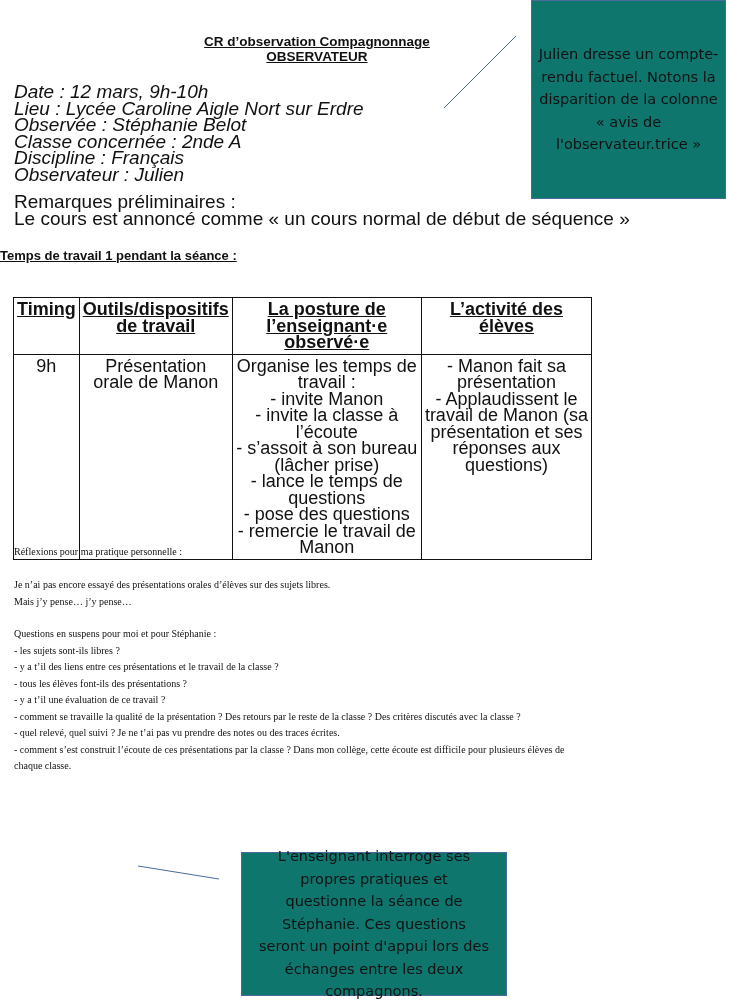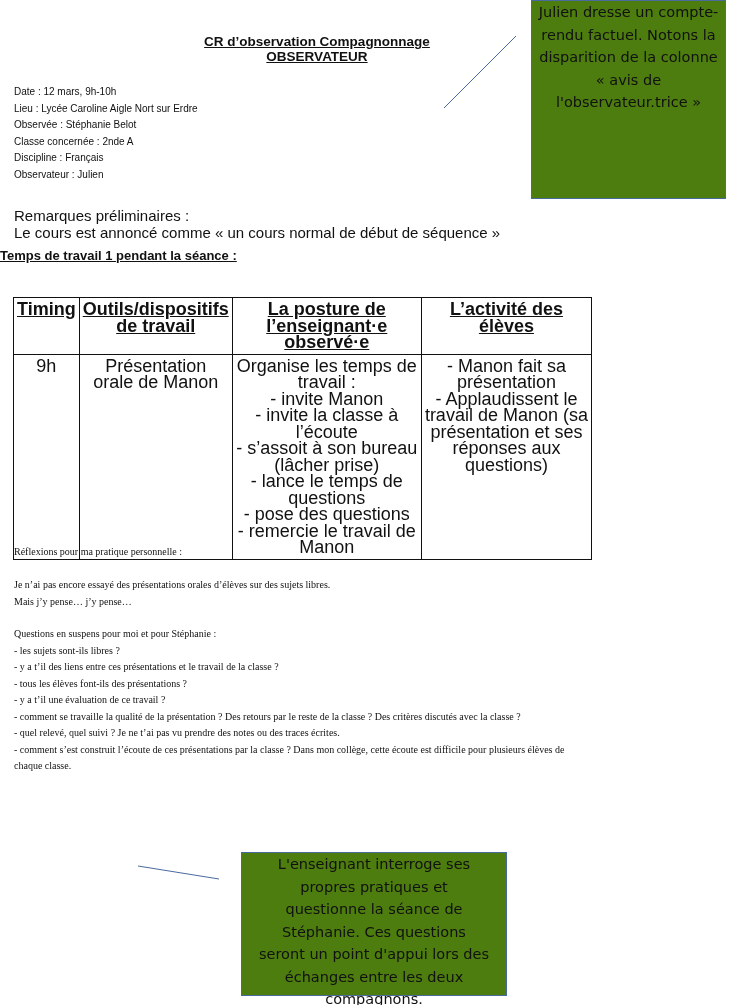--- a/index.html
+++ b/index.html
@@ -8,26 +8,26 @@
       background: #ffffff; color: #111111;
       font-family: "Liberation Sans", sans-serif;
     }
     .title {
       position: absolute; left: 0; width: 610px; top: 34px;
       text-align: center; font-weight: bold; font-size: 13.5px;
       line-height: 15px; text-decoration: underline; margin-left: 12px;
     }
     .meta {
       position: absolute; left: 14px; top: 84px;
-      font-size: 10px; line-height: 16.6px;
+      font-size: 19px; line-height: 16.6px; font-style: italic;
     }
     .meta div { white-space: nowrap; }
     .remarks {
-      position: absolute; left: 14px; top: 208px;
-      font-size: 15px; line-height: 16.6px; white-space: nowrap;
+      position: absolute; left: 14px; top: 194px;
+      font-size: 19px; line-height: 16.6px; white-space: nowrap;
     }
     .section-title {
       position: absolute; left: 0; width: 600px; top: 248px;
       text-align: left; font-weight: bold; font-size: 13px;
       text-decoration: underline;
     }
     table.obs {
       position: absolute; left: 13px; top: 297px;
       width: 579px; height: 229px;
       border-collapse: collapse; font-size: 18px; line-height: 16.5px;
@@ -38,23 +38,23 @@
     }
     table.obs th { font-weight: bold; text-decoration: underline; height: 34px; }
     .c1 { width: 50px; } .c2 { width: 138px; } .c3 { width: 193px; } .c4 { width: 172px; }
     .serif {
       font-family: "Liberation Serif", serif; font-size: 10px; line-height: 16.5px;
     }
     .reflexions { position: absolute; left: 14px; top: 544px; white-space: nowrap; }
     .reflexion-body { position: absolute; left: 14px; top: 577px; }
     .questions { position: absolute; left: 14px; top: 626px; width: 560px; }
     .callout {
-      position: absolute; background: #4d7c0f; border: 1px solid #4a6a9e;
+      position: absolute; background: #0f766e; border: 1px solid #4a6a9e;
       color: #111; font-family: "DejaVu Sans", sans-serif; text-align: center;
-      display: flex; align-items: flex-start; justify-content: center;
+      display: flex; align-items: center; justify-content: center;
       font-size: 14.5px; line-height: 22.5px;
     }
     .callout-top { left: 531px; top: 0; width: 193px; height: 197px; }
     .callout-bottom { left: 241px; top: 852px; width: 264px; height: 142px; line-height: 22.5px; }
     svg.connectors { position: absolute; left: 0; top: 0; width: 730px; height: 1005px; pointer-events: none; }
   </style>
 </head>
 <body>
 
 <svg class="connectors">

